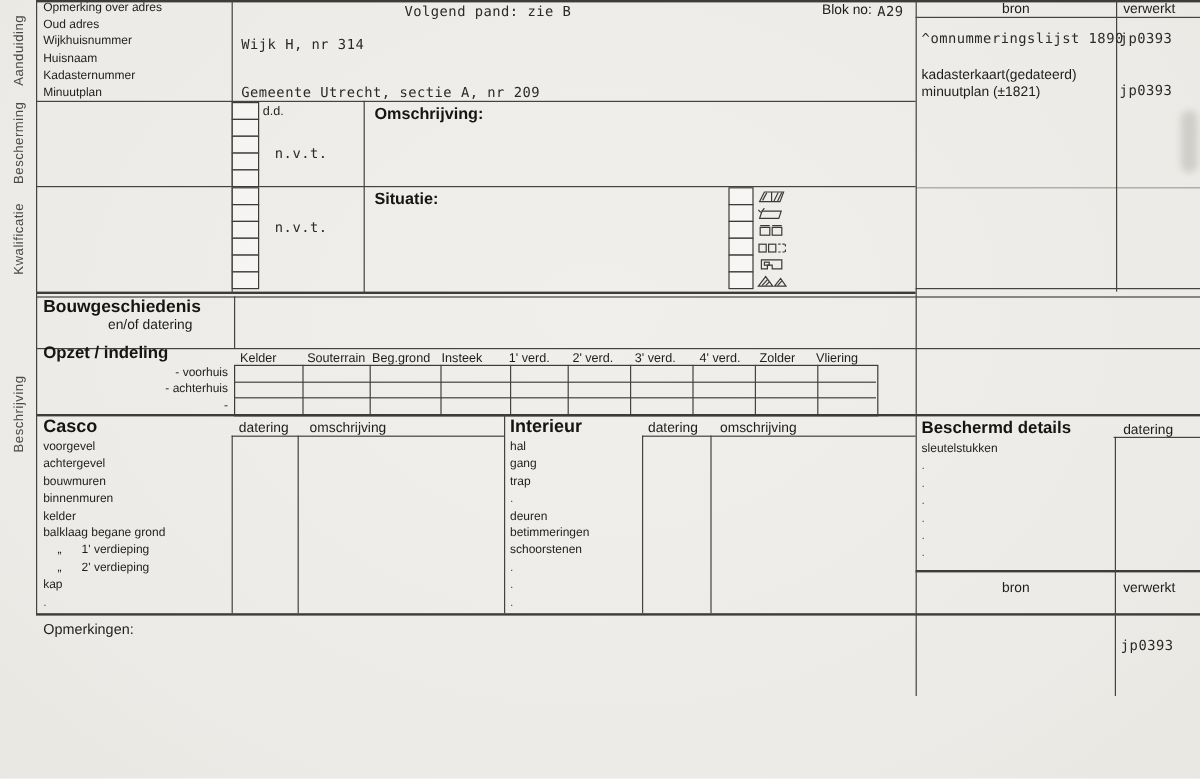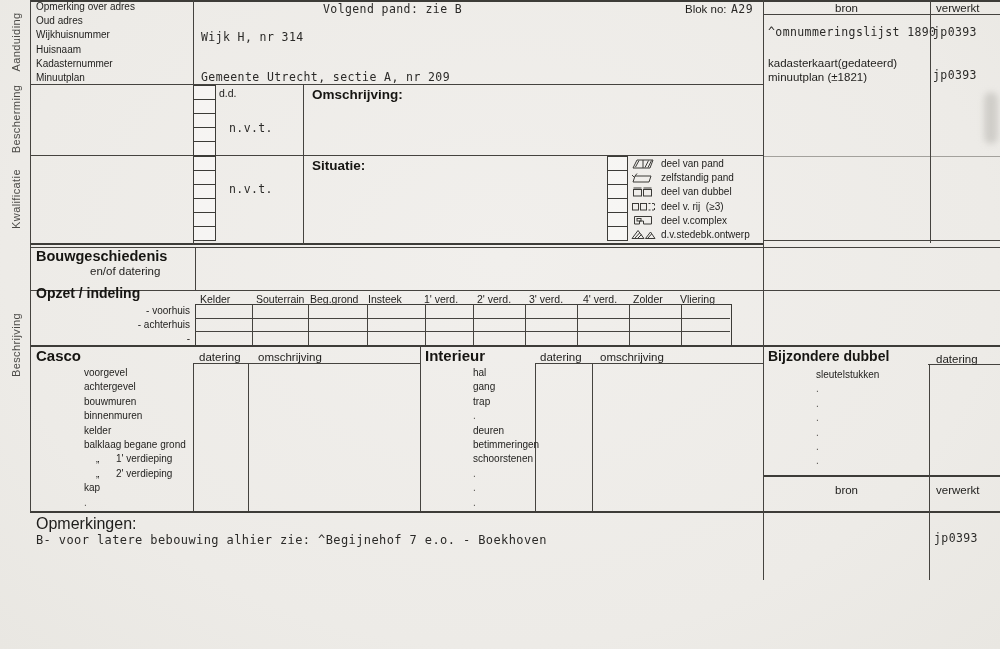--- a/index.html
+++ b/index.html
@@ -14,21 +14,21 @@
   .vl{position:absolute;width:1px;background:#45433f;}
   .hlf{position:absolute;height:1px;background:#a3a19c;}
   .lbl{font-size:11.5px;line-height:14px;color:#1e1d1b;white-space:pre;}
   .sm{font-size:10.5px;line-height:13px;}
   .hdr{font-weight:700;font-size:13.5px;line-height:15px;color:#161512;}
   .hdrbig{font-weight:700;font-size:15px;line-height:16px;color:#161512;}
   .type{font-family:"DejaVu Sans Mono","Liberation Mono",monospace;font-size:11.5px;line-height:14px;color:#2b2a28;letter-spacing:.4px;white-space:pre;}
   .list{position:absolute;}
   .list>div{height:14px;font-size:10px;white-space:pre;}
   .list14>div{height:14.2px;}
-  .list145>div{height:14.4px;margin-left:48px;}
+  .list145>div{height:14.4px;}
   .cbstack{position:absolute;}
   .cb{width:21px;height:13px;border:1px solid #3c3b37;margin-top:-1px;background:rgba(255,255,255,.45);}
   .vlabel{position:absolute;width:0;height:0;}
   .vlabel span{position:absolute;display:block;transform:translate(-50%,-50%) rotate(-90deg);white-space:nowrap;font-size:11px;color:#4b4a47;letter-spacing:.4px;}
   .iconcell{position:absolute;width:27px;height:14px;}
   .iconcell svg{display:block;}
   .dotrow{color:#55534f;}
   .smudge{position:absolute;left:984px;top:92px;width:14px;height:52px;background:#b9b7b2;border-radius:7px;filter:blur(3px);opacity:.55;}
 </style>
 </head>
@@ -80,21 +80,21 @@
   <div class="smudge"></div>
 
   <div class="list list14" style="left:36px;top:1px">
     <div>Opmerking over adres</div>
     <div>Oud adres</div>
     <div>Wijkhuisnummer</div>
     <div>Huisnaam</div>
     <div>Kadasternummer</div>
     <div>Minuutplan</div>
   </div>
-  <div class="abs type" style="left:323px;top:2px">Volgend pand: zie B</div>
+  <div class="abs type" style="left:337px;top:2px">Volgend pand: zie B</div>
   <div class="abs type" style="left:201px;top:30px">Wijk H, nr 314</div>
   <div class="abs type" style="left:201px;top:70px">Gemeente Utrecht, sectie A, nr 209</div>
 
   <div class="abs lbl" style="left:685px;top:2px">Blok no:</div>
   <div class="abs type" style="left:731px;top:2px">A29</div>
   <div class="abs lbl" style="left:763px;top:1px;width:167px;text-align:center">bron</div>
   <div class="abs lbl" style="left:936px;top:1px">verwerkt</div>
 
   <div class="abs type" style="left:768px;top:25px">^omnummeringslijst 1890</div>
   <div class="abs type" style="left:933px;top:25px">jp0393</div>
@@ -162,28 +162,20 @@
     <svg width="27" height="14" viewBox="0 0 27 14" fill="none" stroke="#3b3a37" stroke-width="1">
       <path d="M4.5 3.5 h17 v7.5 h-8 v-3 h-4 v3 h-5 z"></path>
         <rect x="7" y="5.5" width="4" height="2.5"></rect>
     </svg>
   </div>
   <div class="iconcell" style="left:630px;top:227px">
     <svg width="27" height="14" viewBox="0 0 27 14" fill="none" stroke="#3b3a37" stroke-width="1">
       <path d="M2 11.5 L8 3.5 L14 11.5 Z M15.5 11.5 L20.5 5 L25 11.5 Z"></path>
         <path d="M5 11 L9.5 6 M8 11 L11.5 7.5 M18 11 L21.5 7"></path>
     </svg>
-  </div>
-  <div class="list list14" style="left:661px;top:158px">
-    <div>deel van pand</div>
-    <div>zelfstandig pand</div>
-    <div>deel van dubbel</div>
-    <div>deel v. rij  (≥3)</div>
-    <div>deel v.complex</div>
-    <div>d.v.stedebk.ontwerp</div>
   </div>
 
   <div class="abs hdr" style="left:36px;top:249px;font-size:14.5px">Bouwgeschiedenis</div>
   <div class="abs lbl" style="left:90px;top:264px;width:100px;text-align:left">en/of datering</div>
 
   <div class="abs hdr" style="left:36px;top:286px;font-size:14px">Opzet / indeling</div>
   <div class="list list14" style="left:90px;top:305px;width:100px;text-align:right">
     <div>- voorhuis</div>
     <div>- achterhuis</div>
     <div>-</div>
@@ -238,31 +230,30 @@
     <div>trap</div>
     <div class="dotrow">.</div>
     <div>deuren</div>
     <div>betimmeringen</div>
     <div>schoorstenen</div>
     <div class="dotrow">.</div>
     <div class="dotrow">.</div>
     <div class="dotrow">.</div>
   </div>
 
-  <div class="abs hdr" style="left:768px;top:349px;font-size:14px">Bijzondere dubbel</div>
+  <div class="abs hdr" style="left:768px;top:349px;font-size:14px">Beschermd details</div>
   <div class="abs lbl" style="left:936px;top:352px">datering</div>
   <div class="list list145" style="left:768px;top:369px">
     <div>sleutelstukken</div>
     <div class="dotrow">.</div>
     <div class="dotrow">.</div>
     <div class="dotrow">.</div>
     <div class="dotrow">.</div>
     <div class="dotrow">.</div>
     <div class="dotrow">.</div>
   </div>
   <div class="abs lbl" style="left:763px;top:483px;width:167px;text-align:center">bron</div>
   <div class="abs lbl" style="left:936px;top:483px">verwerkt</div>
   <div class="abs type" style="left:934px;top:531px">jp0393</div>
 
-  <div class="abs lbl" style="left:36px;top:517px;font-size:16px">Opmerkingen:</div>
-  <div class="abs type" style="left:36px;top:533px;font-size:12px">B- voor latere bebouwing alhier zie: ^Begijnehof 7 e.o. - Boekhoven</div>
+  <div class="abs lbl" style="left:36px;top:517px;font-size:12px">Opmerkingen:</div>
 
 </div>
 
 </body></html>

